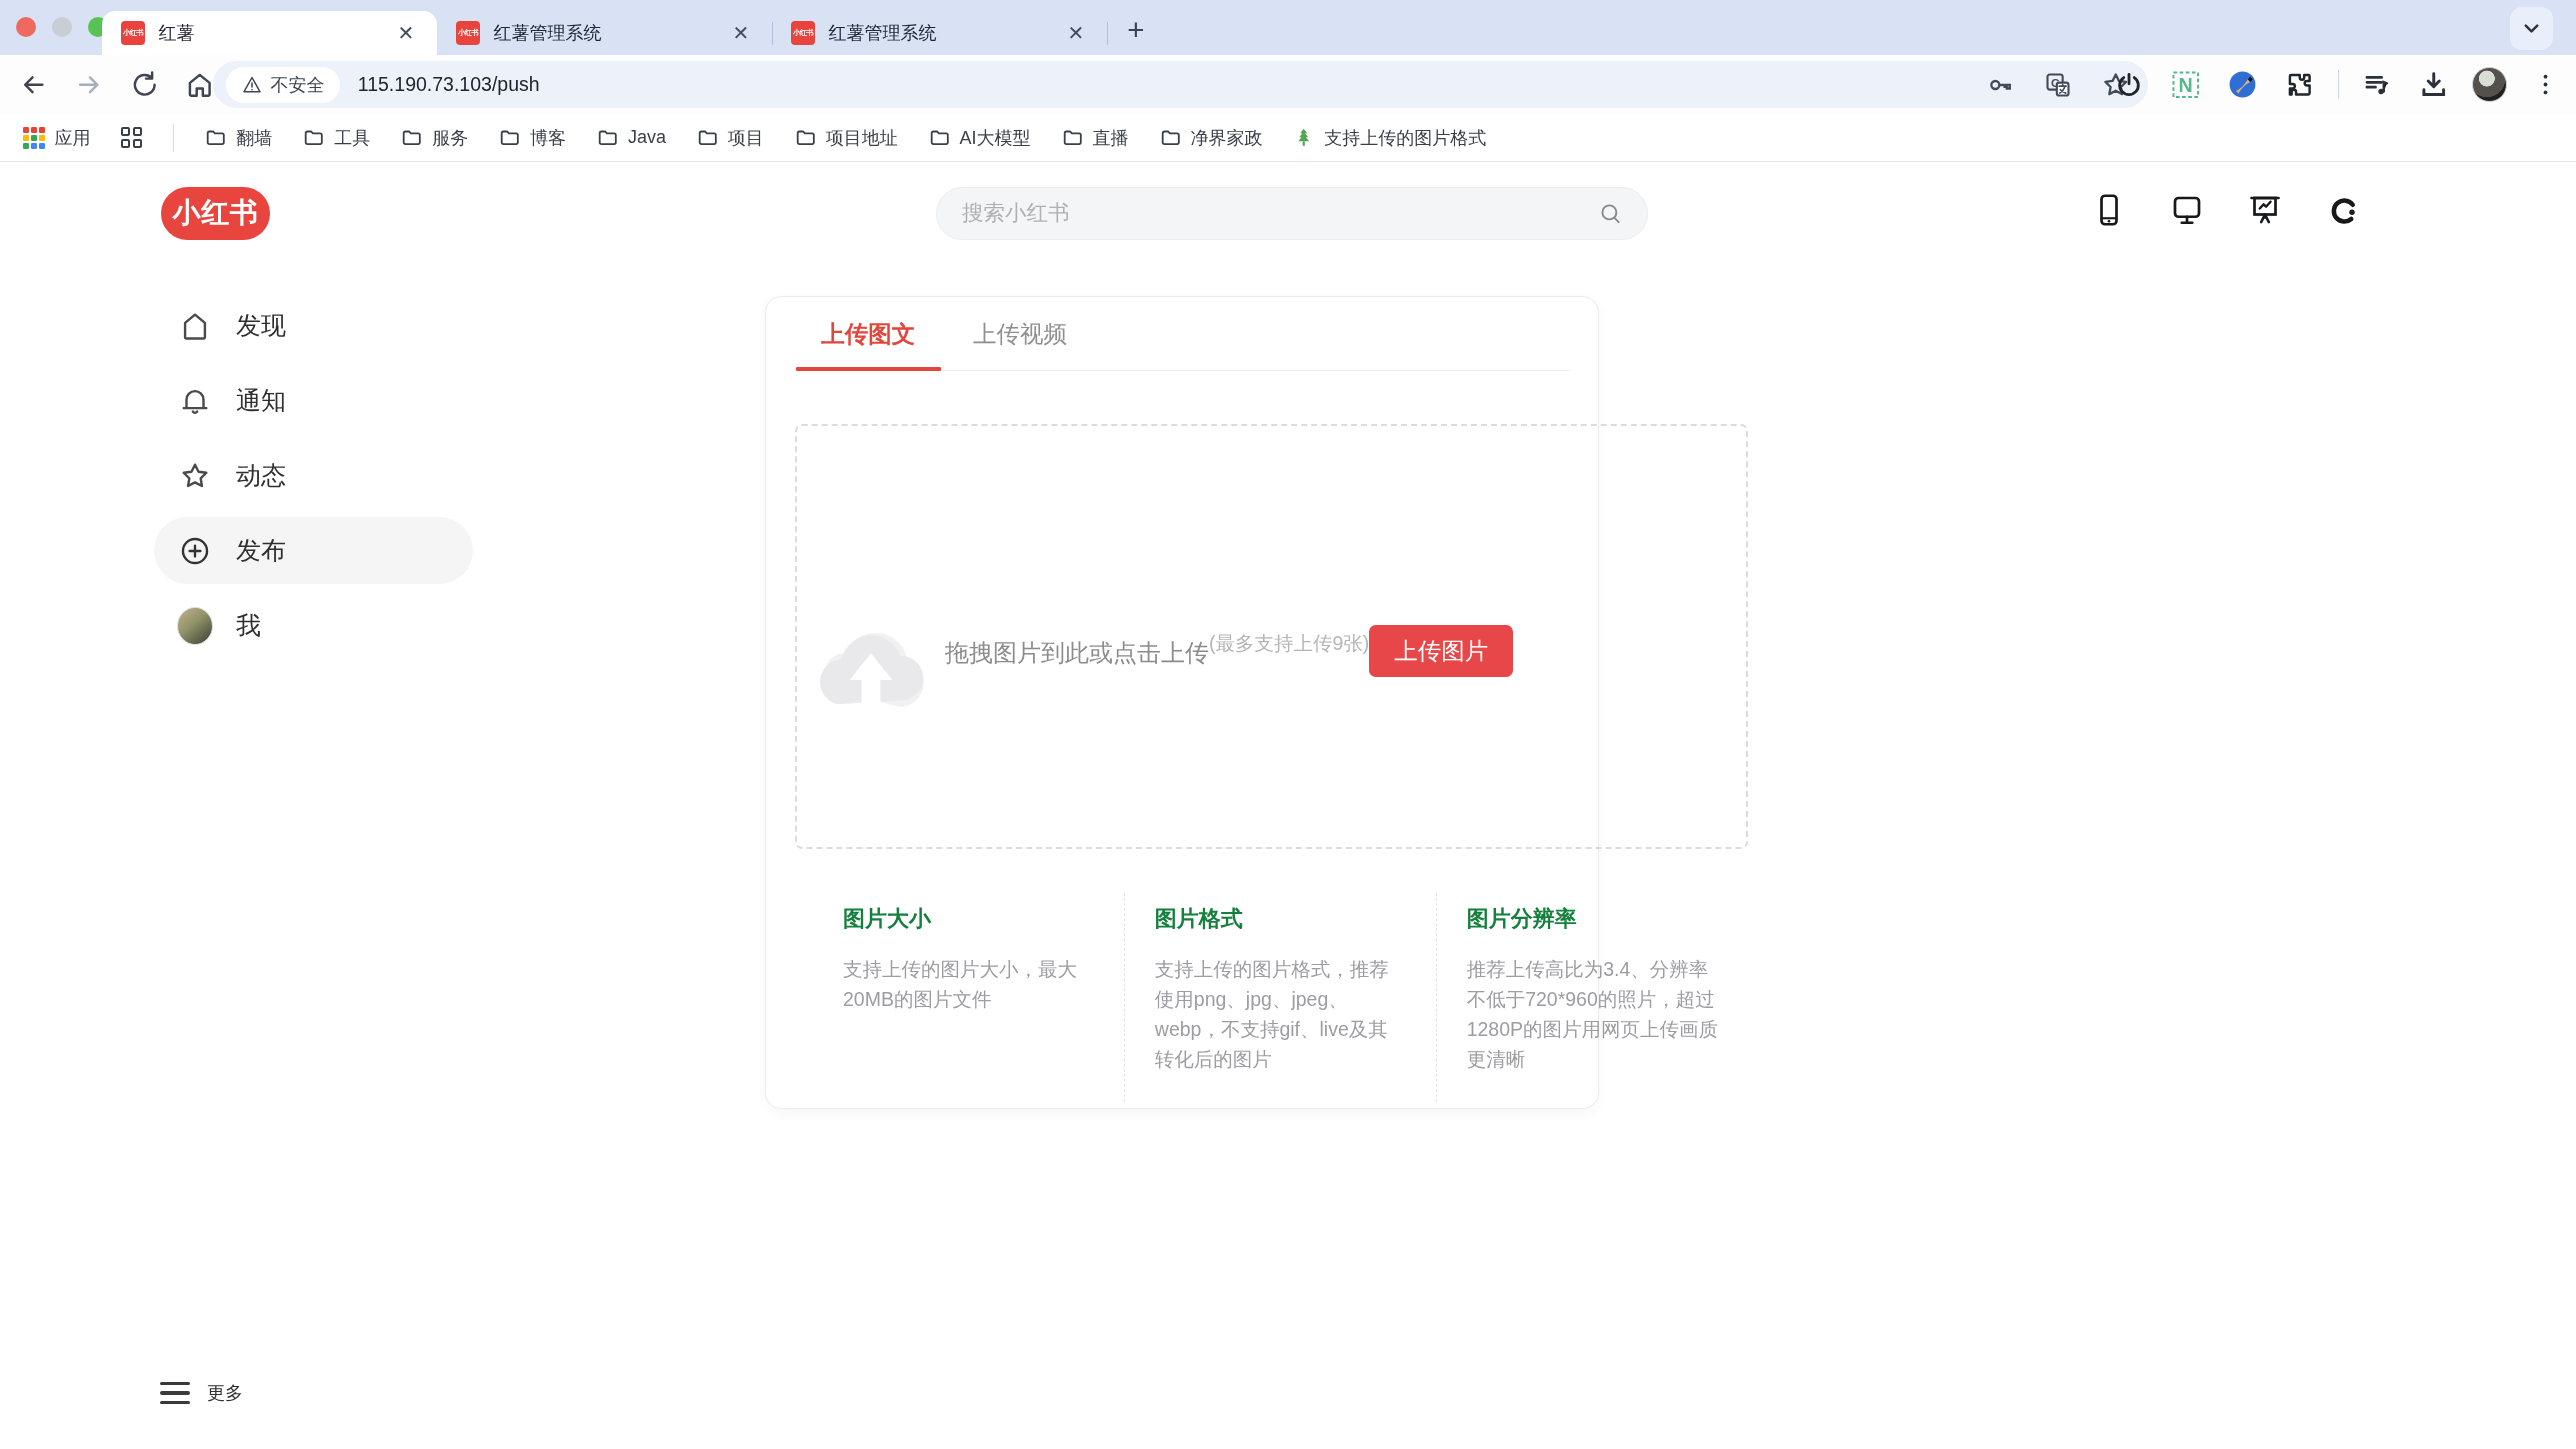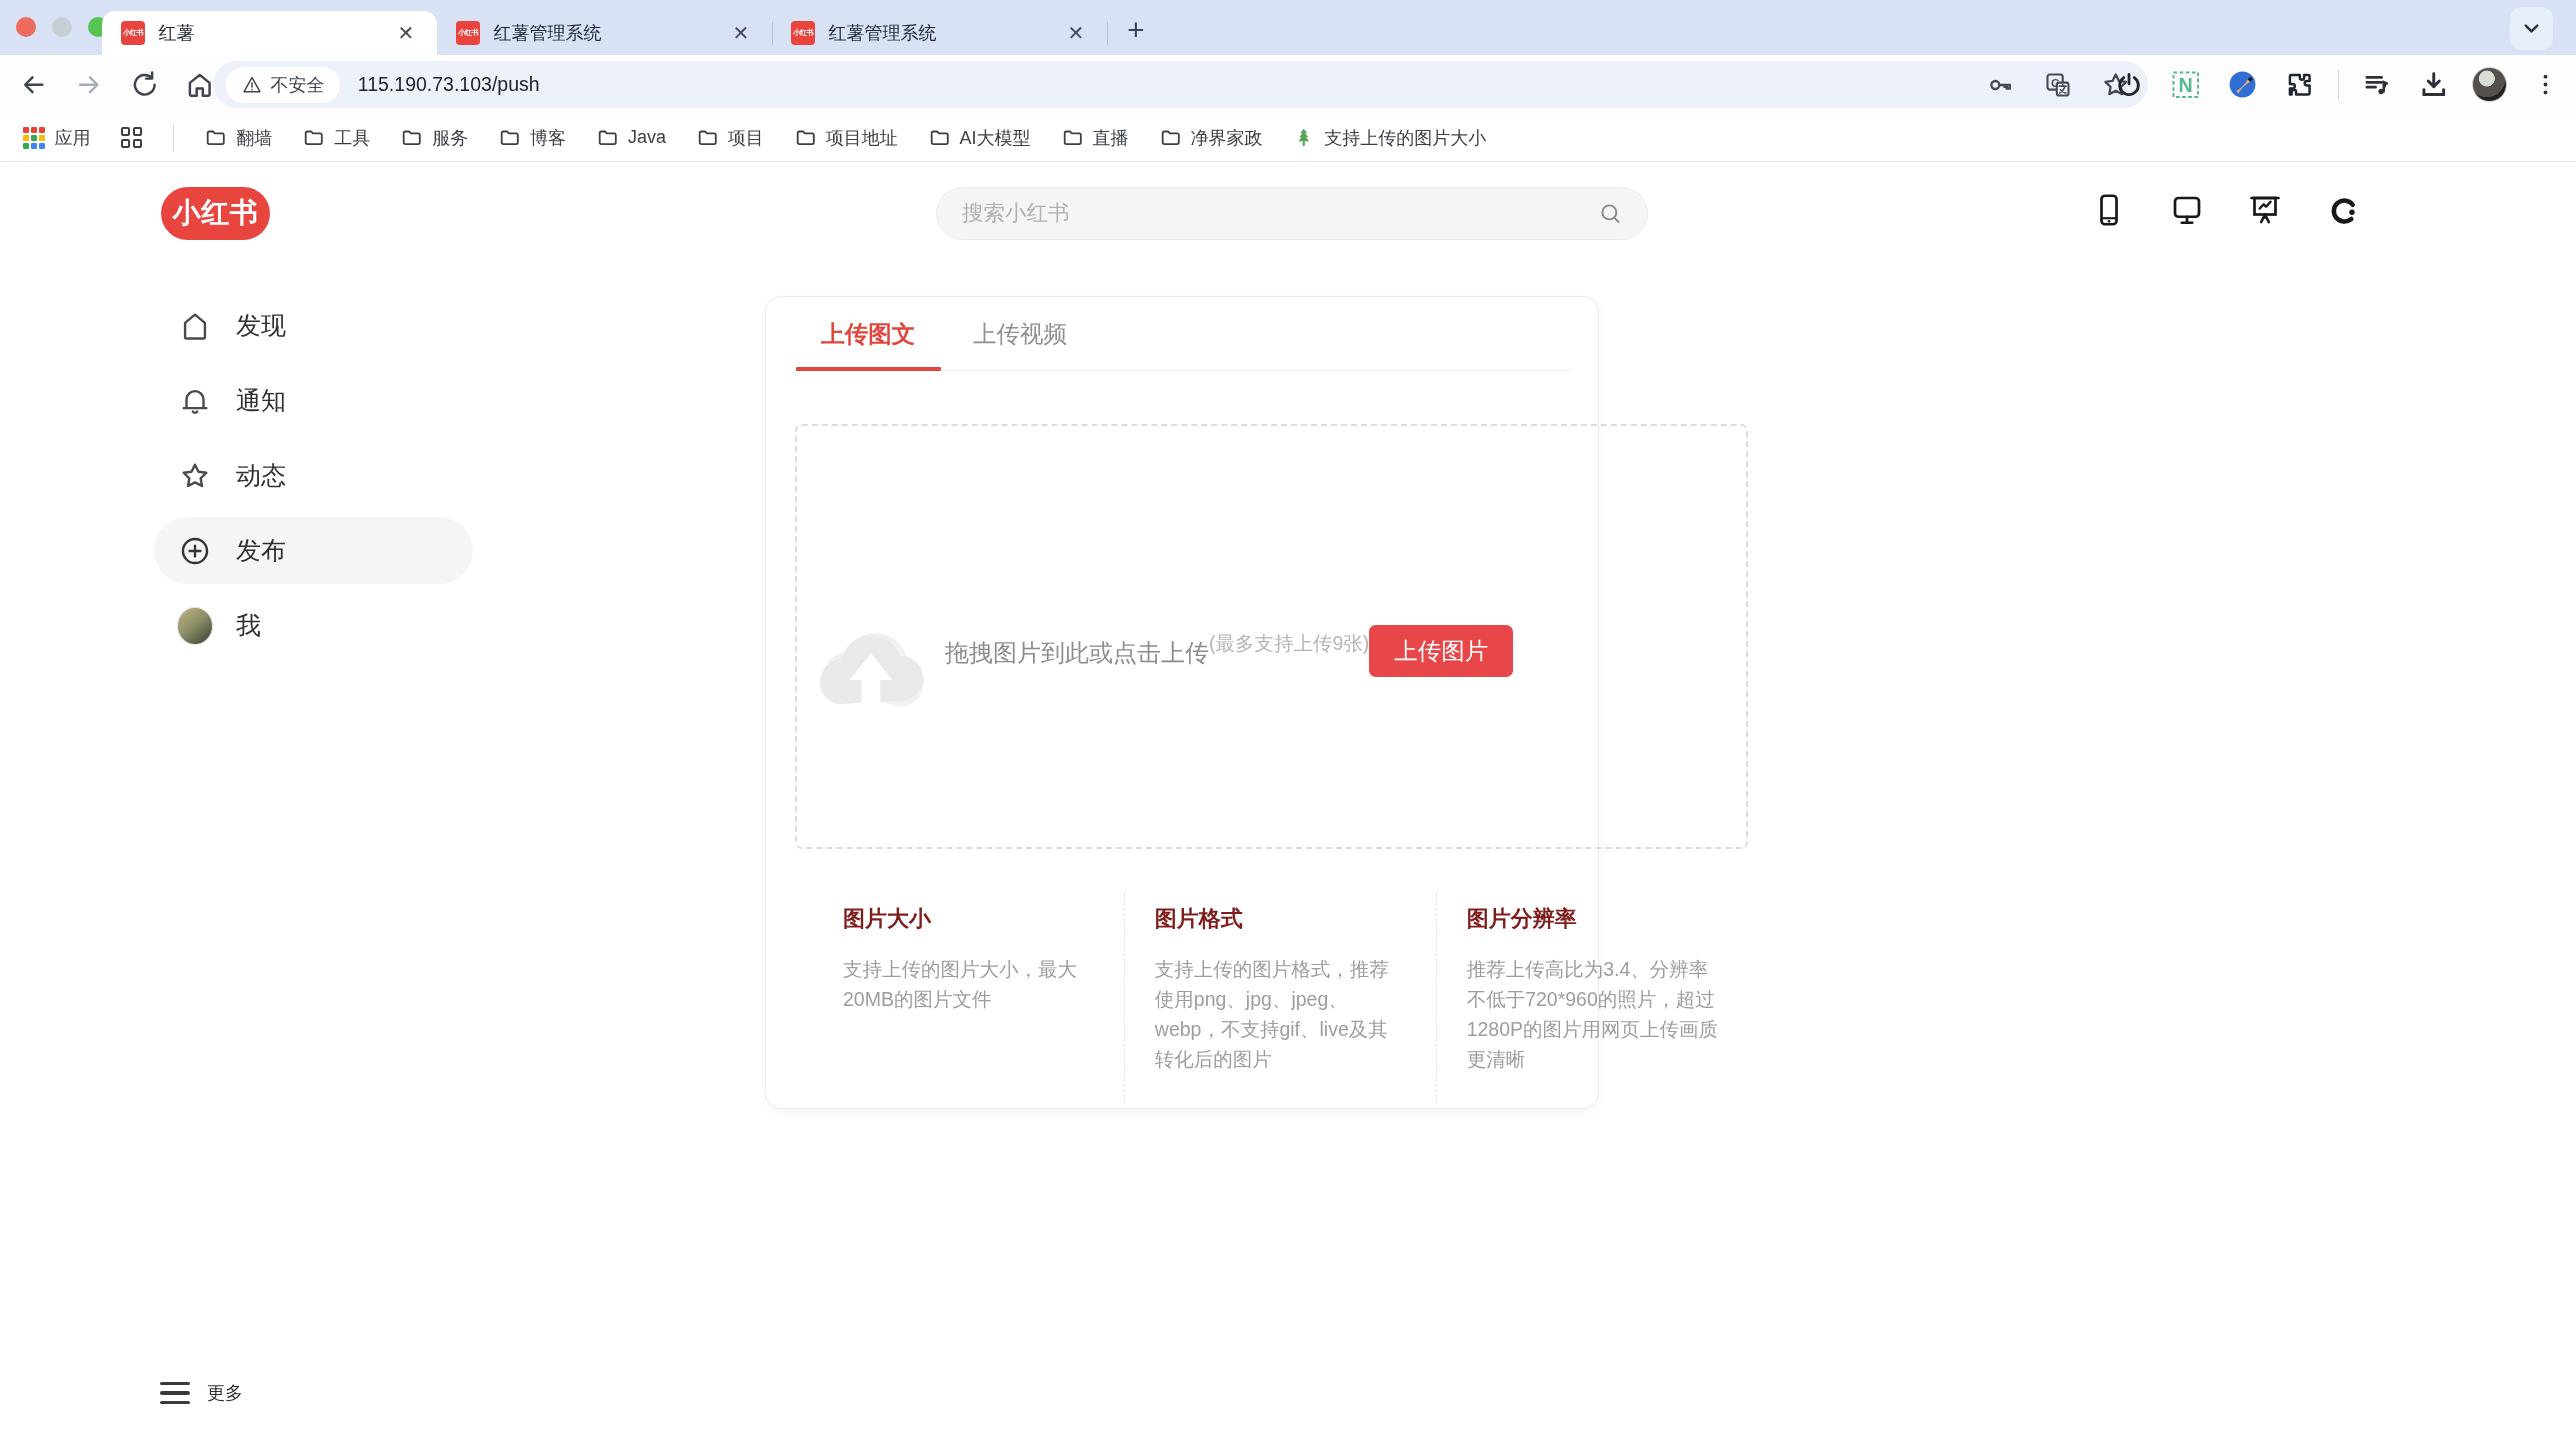--- a/index.html
+++ b/index.html
@@ -71,21 +71,21 @@
     display:flex;flex-direction:row;align-items:center;}
   .cloud{margin-top:67px;}
   .dz-title{margin-top:32px;font-size:24px;color:#8c8c8c;}
   .dz-sub{margin-top:14.8px;font-size:19.5px;color:#b5b5b5;}
   .dz-btn{margin-top:29.5px;width:144px;height:52px;border:none;border-radius:6.7px;background:#e8474a;color:#fff;font-size:23.5px;
     font-family:inherit;display:flex;align-items:center;justify-content:center;}
   .tips{position:absolute;left:29px;top:596px;width:953px;display:flex;padding:0 0;}
   .tip-col{flex:1;padding:10.7px 29.5px 27px 29.5px;}
   .tip-col + .tip-col{border-left:1.3px dashed #e2e2e4;}
   .tip-col:first-child{padding-left:48px;}
-  .tip-title{font-size:22px;font-weight:bold;color:#7f1d1d;margin-bottom:20px;}
+  .tip-title{font-size:22px;font-weight:bold;color:#15803d;margin-bottom:20px;}
   .tip-body{font-size:19.5px;color:#9d9da1;line-height:1.55;}
   svg{display:block;}
 </style>
 </head>
 <body>
 
 <div class="screen">
 
   <div class="tabstrip">
     <div class="traffic">
@@ -307,21 +307,21 @@
         <svg width="21.5" height="21.5" viewBox="0 0 24 24">
           <path d="M3 7a2 2 0 0 1 2-2h4l2 2h8a2 2 0 0 1 2 2v8a2 2 0 0 1-2 2H5a2 2 0 0 1-2-2z" fill="none" stroke="#3a3f47" stroke-width="2" stroke-linejoin="round"></path>
         </svg>
         <span>净界家政</span>
       </div>
     <div class="bm-item">
       <svg width="21.5" height="21.5" viewBox="0 0 24 24">
           <path d="M12 2l4 5h-2.5l3.5 4.5h-2.5L18 16H6l3.5-4.5H7L10.5 7H8z" fill="#52a552"></path>
           <rect x="10.8" y="16" width="2.4" height="5" fill="#52a552"></rect>
         </svg>
-      <span>支持上传的图片大小</span>
+      <span>支持上传的图片格式</span>
     </div>
   </div>
 
   <div class="site">
     <div class="logo">小红书</div>
 
     <div class="search">
       <input type="text" readonly="" placeholder="搜索小红书" style="">
       <svg width="27" height="27" viewBox="0 0 24 24">
           <circle cx="11" cy="11" r="6.2" fill="none" stroke="#8a8a8e" stroke-width="1.7"></circle>

